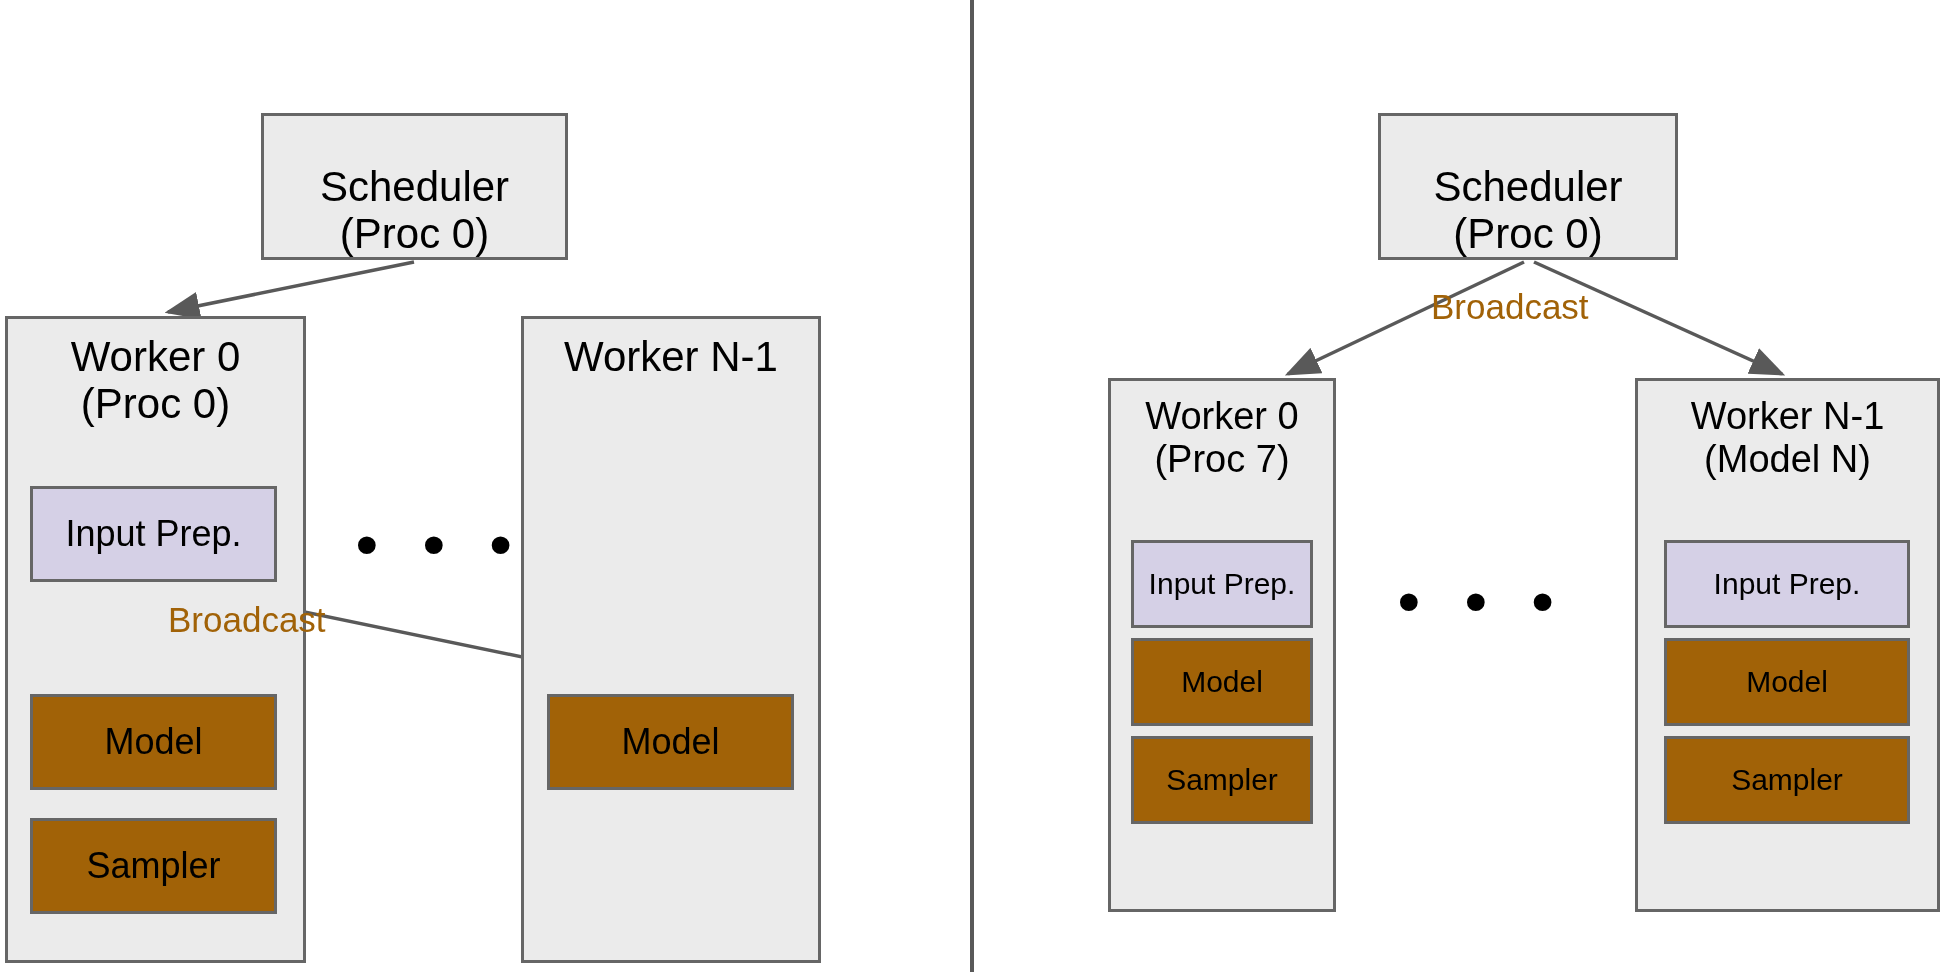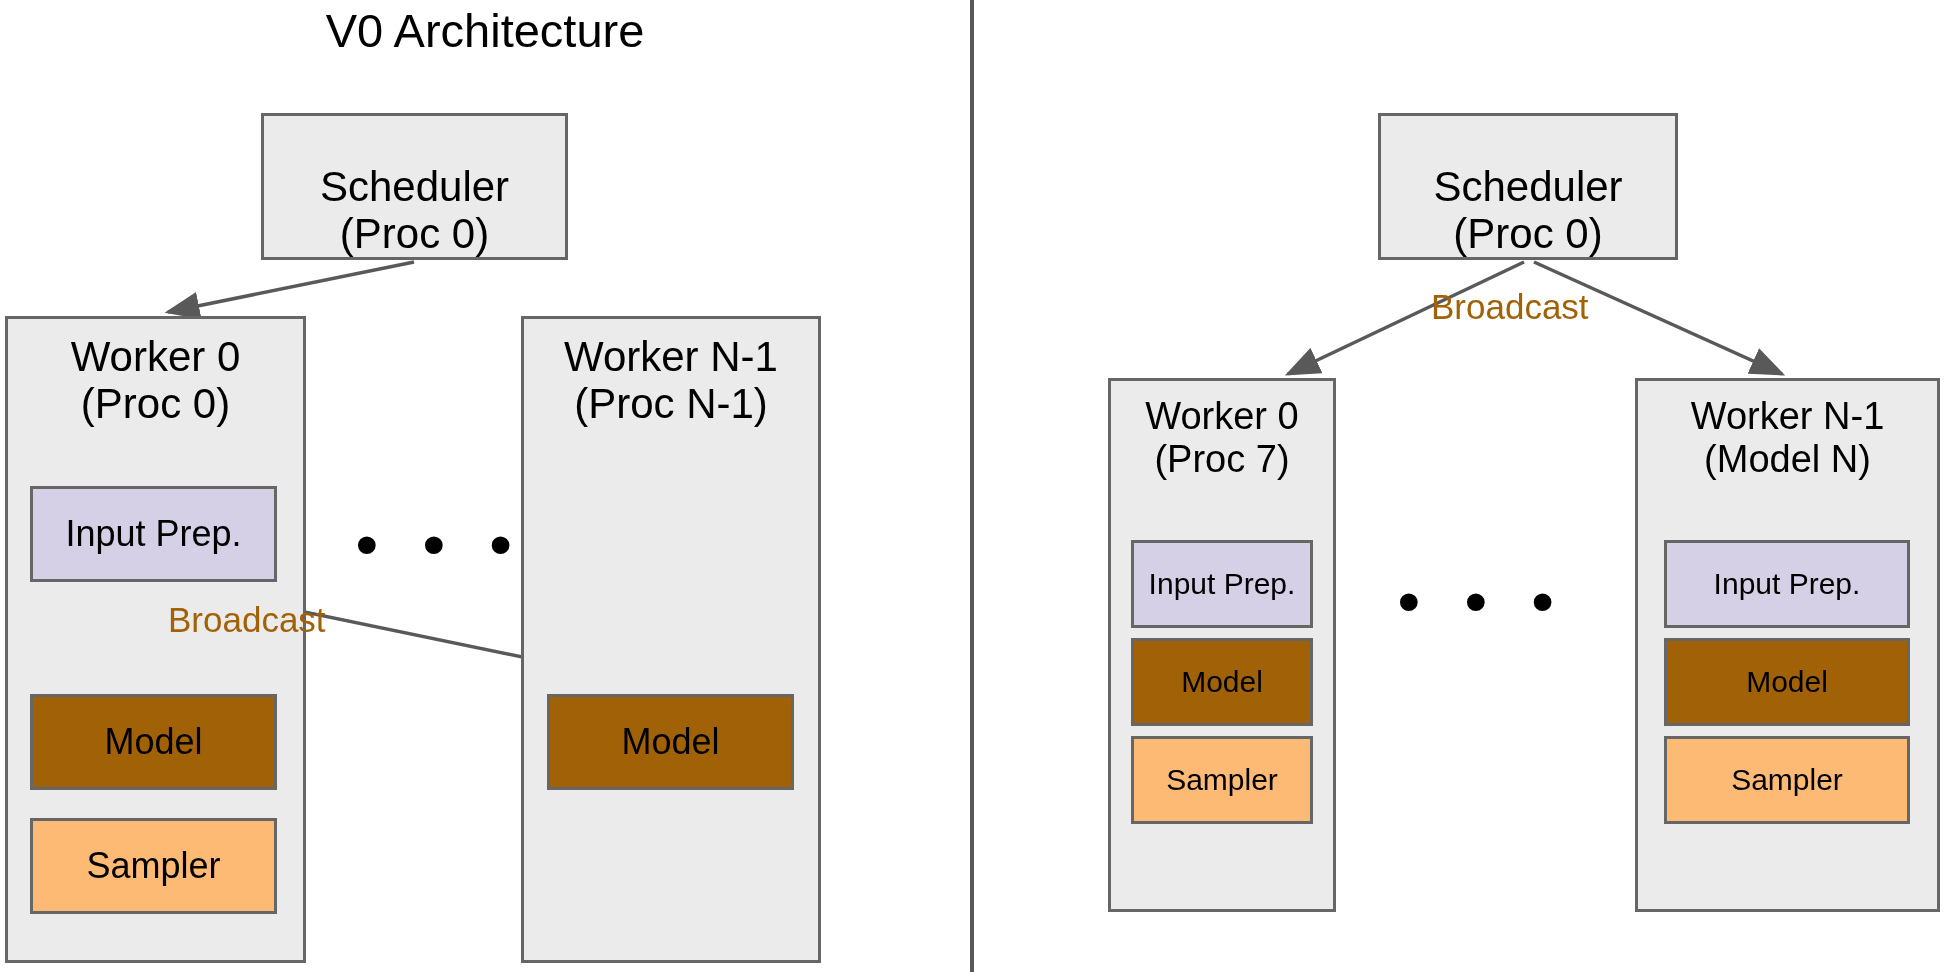--- a/index.html
+++ b/index.html
@@ -60,21 +60,21 @@
     position: absolute;
     box-sizing: border-box;
     border: 3px solid #666666;
     display: flex;
     align-items: center;
     justify-content: center;
     white-space: nowrap;
   }
   .inputprep { background: #d5d0e6; }
   .model     { background: #a16207; text-align: right; }
-  .sampler   { background: #fdba74; }
+  .sampler   { background: #a16207; }
   .inner-label    { font-size: 36px; }
   .inner-label-sm { font-size: 30px; }
   .edge-label {
     position: absolute;
     font-size: 35px;
     color: #a16207;
     white-space: nowrap;
     background: transparent;
   }
   .ellipsis {
@@ -112,21 +112,20 @@
 
     <line x1="156" y1="582" x2="156" y2="690" stroke="#595959" stroke-width="3.5" marker-end="url(#ah)"></line>
 
     <line x1="160" y1="582" x2="672" y2="688" stroke="#595959" stroke-width="3.5" marker-end="url(#ah)"></line>
 
     <line x1="1524" y1="262" x2="1288" y2="374" stroke="#595959" stroke-width="3.5" marker-end="url(#ah)"></line>
 
     <line x1="1534" y1="262" x2="1782" y2="374" stroke="#595959" stroke-width="3.5" marker-end="url(#ah)"></line>
   </svg>
 
-  <div class="panel-title" style="left:0px; top:6px; width:970px;">V0 Architecture</div>
 
   <div class="box sched-box" style="left:261px; top:113px; width:307px; height:147px;">
     <span class="box-line sched-label">Scheduler</span>
     <span class="box-line sched-label">(Proc 0)</span>
   </div>
 
   <div class="box worker-box" style="left:5px; top:316px; width:301px; height:647px;">
     <span class="box-line worker-label">Worker 0</span>
     <span class="box-line worker-label">(Proc 0)</span>
   </div>
@@ -140,21 +139,20 @@
   </div>
 
   <div class="inner-box sampler" style="left:30px; top:818px; width:247px; height:96px;">
     <span class="inner-label">Sampler</span>
   </div>
 
   <div class="edge-label" style="left:168px; top:600px;">Broadcast</div>
 
   <div class="box worker-box" style="left:521px; top:316px; width:300px; height:647px;">
     <span class="box-line worker-label">Worker N-1</span>
-    <span class="box-line worker-label">(Proc N-1)</span>
   </div>
 
   <div class="inner-box model" style="left:547px; top:694px; width:247px; height:96px;">
     <span class="inner-label">Model</span>
   </div>
 
   <div class="ellipsis" style="left:356px; top:508px;">• • •</div>
 
 
   <div class="box sched-box" style="left:1378px; top:113px; width:300px; height:147px;">

